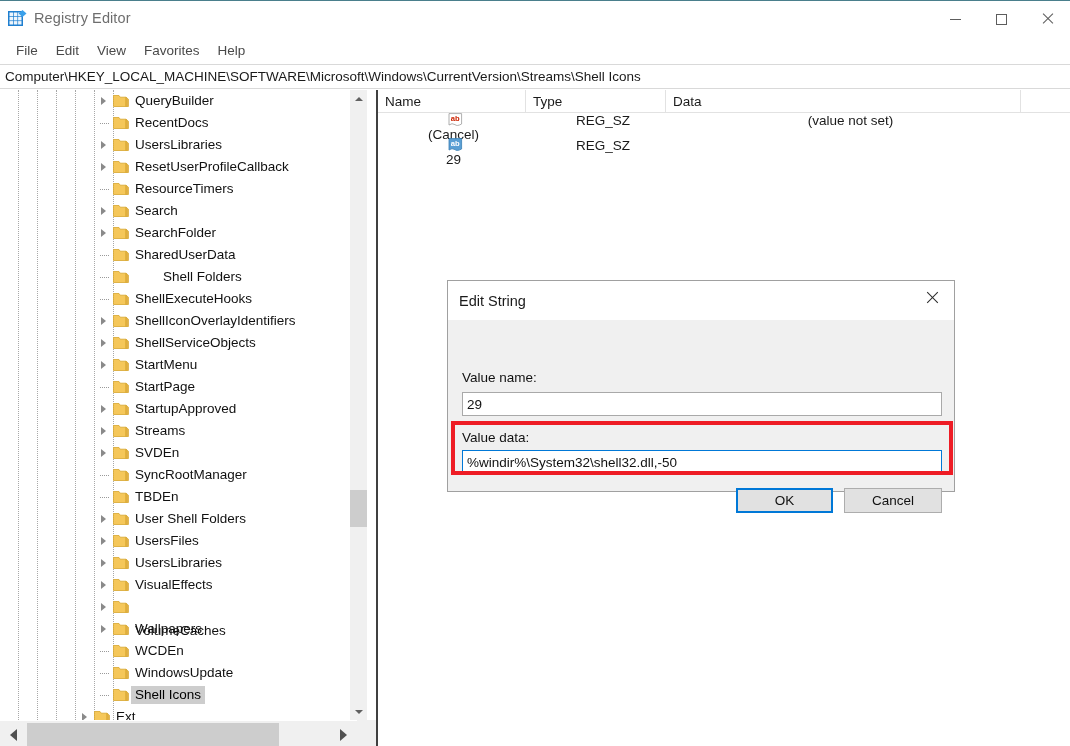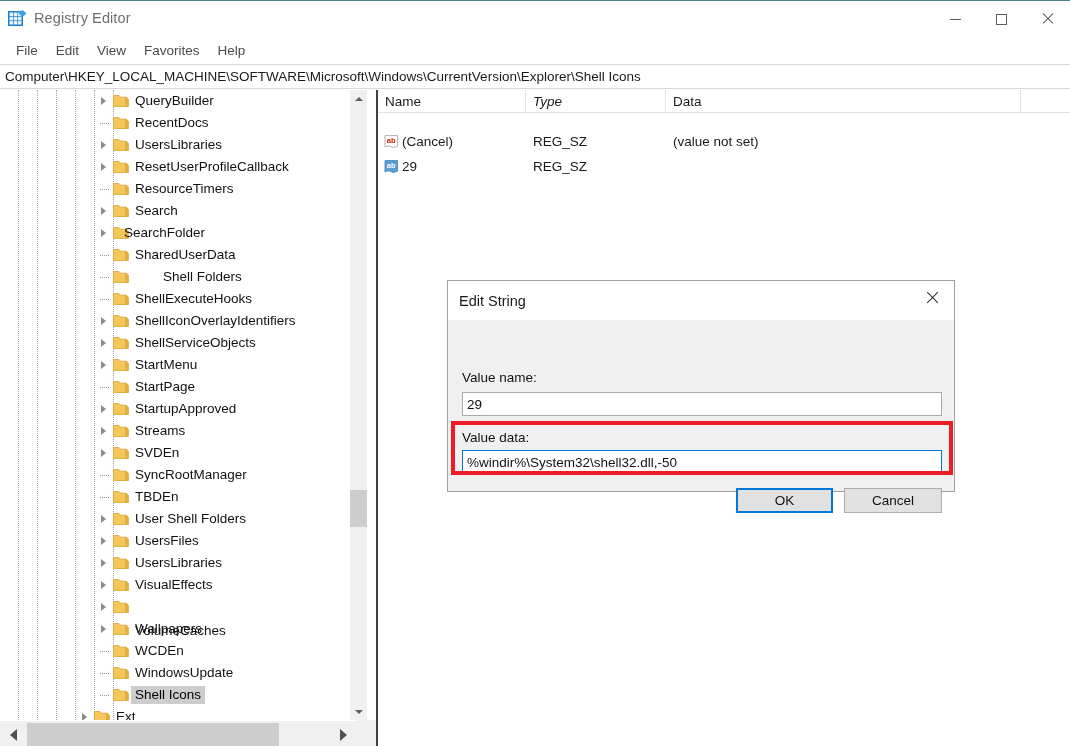--- a/index.html
+++ b/index.html
@@ -261,21 +261,21 @@
   }
   .list-row {
     position: relative;
     height: 25px;
     display: flex;
     align-items: center;
     font-size: 13.5px;
     color: #1a1a1a;
     cursor: default;
   }
-  .cell { position: absolute; top: 16px; height: 25px; display: flex; align-items: center; }
+  .cell { position: absolute; top: 0; height: 25px; display: flex; align-items: center; flex-direction: column; }
   .ab-icon {
     position: relative;
     width: 15px; height: 14px;
     margin-left: 6px;
     display: inline-block;
   }
 
   
   .dialog {
     position: absolute;
@@ -390,21 +390,21 @@
   </div>
 
   <div class="menubar">
     <div class="menu-item">File</div>
     <div class="menu-item">Edit</div>
     <div class="menu-item">View</div>
     <div class="menu-item">Favorites</div>
     <div class="menu-item">Help</div>
   </div>
 
-  <div class="addressbar">Computer\HKEY_LOCAL_MACHINE\SOFTWARE\Microsoft\Windows\CurrentVersion\Explorer\Shell Icons</div>
+  <div class="addressbar">Computer\HKEY_LOCAL_MACHINE\SOFTWARE\Microsoft\Windows\CurrentVersion\Streams\Shell Icons</div>
 
   <div class="main">
 
     <div class="treepane">
       <div class="tree-viewport" id="tree-viewport">
           <div class="guide" style="left: 18px;"></div>
           <div class="guide" style="left: 37px;"></div>
           <div class="guide" style="left: 56px;"></div>
           <div class="guide" style="left: 75px;"></div>
           <div class="guide" style="left: 94px;"></div>
@@ -470,21 +470,21 @@
             <span class="tree-label" style="left: 131px;">Search</span>
           </div>
           <div class="tree-row" style="position: absolute; left: 0px; top: 132px; width: 351px;">
             <span class="tw" style="left: 94px;">
               <span class="chev"></span>
             </span>
             <span class="folder" style="left: 113px; top: 4px;"><svg width="16" height="14" viewBox="0 0 16 14">
                 <path d="M0.5 1.5 L6 1.5 L7.2 3.2 L13 3.2 L13 12.5 L0.5 12.5 Z" fill="#f5c75a" stroke="#d8a72f" stroke-width="0.8"></path>
                 <path d="M13 3.2 L15.4 5.2 L15.4 12.5 L13 12.5 Z" fill="#e3b24a" stroke="#d8a72f" stroke-width="0.8"></path>
               </svg></span>
-            <span class="tree-label" style="left: 120px; text-align: right;">SearchFolder</span>
+            <span class="tree-label" style="left: 131px; text-align: right;">SearchFolder</span>
           </div>
           <div class="tree-row" style="position: absolute; left: 0px; top: 154px; width: 351px;">
             <span class="tw" style="left: 94px;">
               <span class="stub"></span>
             </span>
             <span class="folder" style="left: 113px; top: 4px;"><svg width="16" height="14" viewBox="0 0 16 14">
                 <path d="M0.5 1.5 L6 1.5 L7.2 3.2 L13 3.2 L13 12.5 L0.5 12.5 Z" fill="#f5c75a" stroke="#d8a72f" stroke-width="0.8"></path>
                 <path d="M13 3.2 L15.4 5.2 L15.4 12.5 L13 12.5 Z" fill="#e3b24a" stroke="#d8a72f" stroke-width="0.8"></path>
               </svg></span>
             <span class="tree-label" style="left: 131px;">SharedUserData</span>
@@ -719,21 +719,21 @@
         <div class="hs-btn right">
           <span class="arw-r"></span>
         </div>
         <div class="corner-box"></div>
       </div>
     </div>
 
     <div class="listpane">
       <div class="list-header" id="list-header">
           <div class="col-head" style="left: 0px; width: 148px;">Name</div>
-          <div class="col-head" style="left: 148px; width: 140px; font-style: italic;">Type</div>
+          <div class="col-head" style="left: 148px; width: 140px;">Type</div>
           <div class="col-head" style="left: 288px; width: 355px;">Data</div>
         </div>
       <div id="list-rows">
           <div class="list-row">
             <div class="cell" style="left: 0px; width: 148px;">
               <span class="ab-icon"><svg width="15" height="14" viewBox="0 0 15 14">
                   <path d="M1 0.6 L13.6 0.6 L13.6 11 Q9 13.6 7 11.6 Q4 9.6 1 12 Z" fill="#ffffff" stroke="#9a9a9a" stroke-width="0.8"></path>
                   <text x="7.2" y="8.2" font-family="Liberation Sans, sans-serif" font-size="7.6" font-weight="bold" fill="#cc2200" text-anchor="middle">ab</text>
                 </svg></span>
               <span style="margin-left: 3px;">(Cancel)</span>

